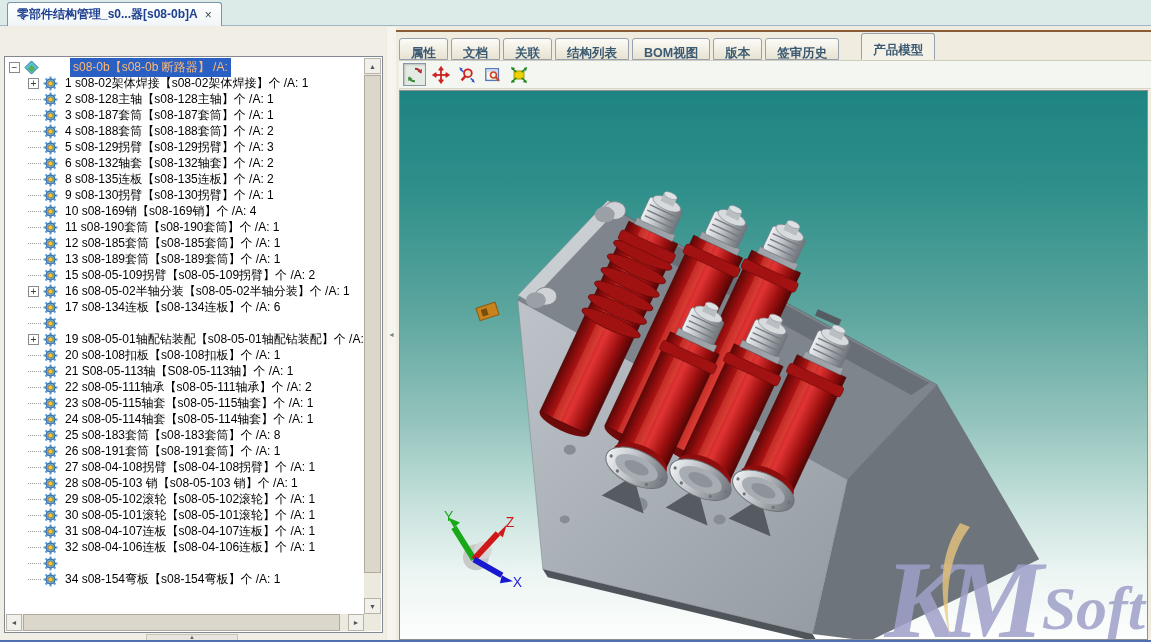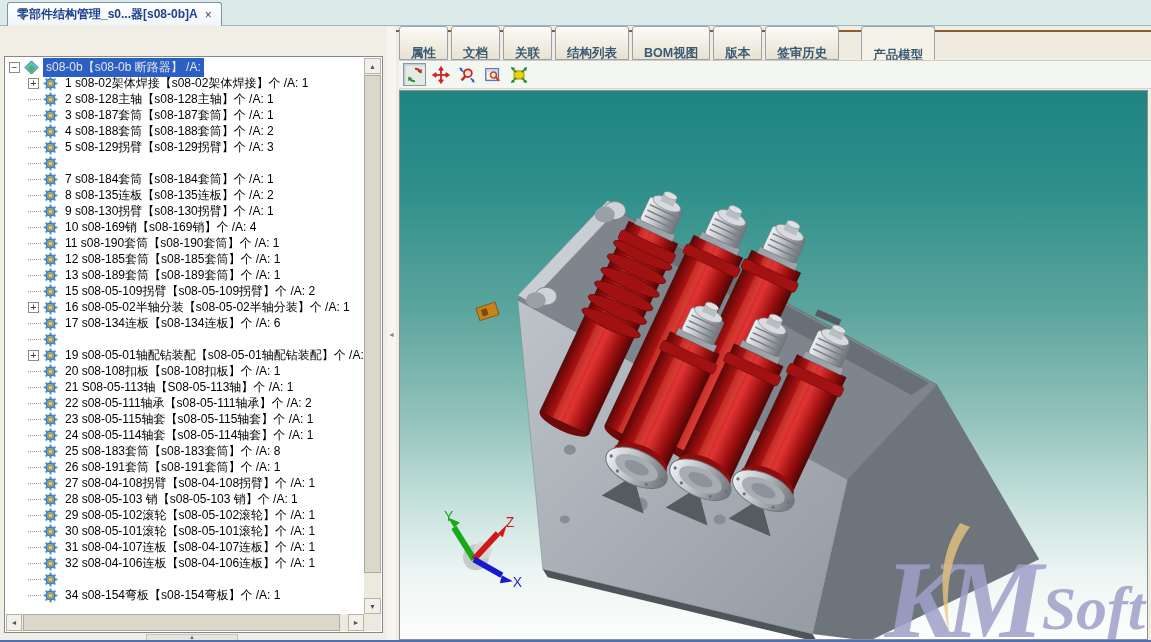--- a/index.html
+++ b/index.html
@@ -27,21 +27,21 @@
   .tree-rows { position:absolute; left:1px; top:1px; right:18px; bottom:18px; overflow:hidden; padding-top:1px; }
   .trow { display:flex; align-items:center; height:16px; font-size:12px; white-space:nowrap; color:#000; }
   .trow.child { padding-left:22px; }
   .trow.root { padding-left:3px; }
   .tbox { width:11px; height:11px; border:1px solid #8a8a8a; background:#fff; font-size:10px; line-height:9px;
     text-align:center; margin-right:4px; color:#333; flex:none; }
   .tstub { width:13px; margin-right:2px; border-top:1px dotted #9a9a9a; height:0; flex:none; }
   .ticon { width:15px; height:15px; margin-right:4px; flex:none; }
   .ticon svg { width:100%; height:100%; display:block; }
   .tlabel { padding:1px 3px; }
-  .trow.selected .tlabel { background:#2a5fc4; color:#e5e5e5; }
+  .trow.selected .tlabel { background:#2a5fc4; color:#fdba74;margin-left:27px; }
 
   
   .vscroll { position:absolute; top:1px; right:1px; width:17px; bottom:18px; background:#eceade; }
   .hscroll { position:absolute; left:1px; bottom:1px; right:18px; height:17px; background:#eceade; }
   .sbtn { width:17px; height:16px; background:#f2f0ea; border:1px solid #b8b4a8; color:#555;
     font-size:7px; display:flex; align-items:center; justify-content:center; }
   .sbtn.h { width:16px; height:17px; }
   .vscroll .sbtn.down { position:absolute; bottom:0; left:0; }
   .hscroll .sbtn.right { position:absolute; right:0; top:0; }
   .vthumb { position:absolute; top:17px; left:0; width:17px; height:calc(100% - 58px);
@@ -53,21 +53,21 @@
     border:1px solid #c9c7bc; text-align:center; font-size:6px; line-height:5px; color:#666; }
 
   
   .vsplit { position:absolute; left:387px; top:27px; width:9px; bottom:0; background:#f5f4ef;
     display:flex; align-items:center; justify-content:center; font-size:7px; color:#808080; }
 
   
   .right-panel { position:absolute; left:396px; top:27px; right:0; bottom:0; background:#f0ede0; }
   .accent-line { position:absolute; top:3px; left:0; right:0; height:2px; background:#8a5c36; }
   .rtabs { position:absolute; top:5px; left:3px; right:0; height:28px; display:flex; align-items:flex-end; gap:3px; }
-  .rtab { height:22px; line-height:20px; padding:16px 11px; background:linear-gradient(#fcfbf6,#e7e2d1);
+  .rtab { height:22px; line-height:20px; padding:4px 11px; background:linear-gradient(#fcfbf6,#e7e2d1);
     border:1px solid #98a2ae; border-radius:3px 3px 0 0; font-size:12.5px; font-weight:bold; color:#3b5a72; }
   .rtab.active { height:27px; line-height:25px; background:#f4f2e6; border-bottom:1px solid #f4f2e6;margin-left:19px; }
   .rtoolbar { position:absolute; top:33px; left:3px; right:0; height:29px; background:#f3f6f1;
     border-top:1px solid #cfccc0; border-bottom:1px solid #d8d5ca;
     display:flex; align-items:center; gap:3px; padding:0 4px; }
   .ricon { width:23px; height:23px; display:flex; align-items:center; justify-content:center; border:1px solid transparent; }
   .ricon svg { width:18px; height:18px; display:block; }
   .ricon.pressed { border:1px solid #8898a8; background:#e4eae4; box-shadow:inset 1px 1px 2px rgba(0,0,0,.18); }
 
   .viewport { position:absolute; left:3px; right:3px; top:63px; bottom:2px; border:1px solid #8a8f94;
@@ -225,40 +225,21 @@
                 <line x1="11" y1="7" x2="13.5" y2="7"></line>
                 <line x1="2.4" y1="2.4" x2="4.2" y2="4.2"></line>
                 <line x1="9.8" y1="9.8" x2="11.6" y2="11.6"></line>
                 <line x1="2.4" y1="11.6" x2="4.2" y2="9.8"></line>
                 <line x1="9.8" y1="4.2" x2="11.6" y2="2.4"></line>
               </g>
               <circle cx="7" cy="7" r="4.2" fill="#66aadd" stroke="#2a6099"></circle>
               <circle cx="7" cy="7" r="2.2" fill="#f5c842" stroke="#b08020" stroke-width="0.8"></circle>
             </svg>
           </span>
-        </div>
-        <div class="trow child">
-          <span class="tstub"></span>
-          <span class="ticon">
-            <svg viewBox="0 0 14 14">
-              <g stroke="#5e9fd6" stroke-width="2">
-                <line x1="7" y1="0.5" x2="7" y2="3"></line>
-                <line x1="7" y1="11" x2="7" y2="13.5"></line>
-                <line x1="0.5" y1="7" x2="3" y2="7"></line>
-                <line x1="11" y1="7" x2="13.5" y2="7"></line>
-                <line x1="2.4" y1="2.4" x2="4.2" y2="4.2"></line>
-                <line x1="9.8" y1="9.8" x2="11.6" y2="11.6"></line>
-                <line x1="2.4" y1="11.6" x2="4.2" y2="9.8"></line>
-                <line x1="9.8" y1="4.2" x2="11.6" y2="2.4"></line>
-              </g>
-              <circle cx="7" cy="7" r="4.2" fill="#66aadd" stroke="#2a6099"></circle>
-              <circle cx="7" cy="7" r="2.2" fill="#f5c842" stroke="#b08020" stroke-width="0.8"></circle>
-            </svg>
-          </span>
-          <span class="tlabel">7 s08-184套筒【s08-184套筒】个 /A: 1</span>
+          <span class="tlabel">6 s08-132轴套【s08-132轴套】个 /A: 2</span>
         </div>
         <div class="trow child">
           <span class="tstub"></span>
           <span class="ticon">
             <svg viewBox="0 0 14 14">
               <g stroke="#5e9fd6" stroke-width="2">
                 <line x1="7" y1="0.5" x2="7" y2="3"></line>
                 <line x1="7" y1="11" x2="7" y2="13.5"></line>
                 <line x1="0.5" y1="7" x2="3" y2="7"></line>
                 <line x1="11" y1="7" x2="13.5" y2="7"></line>

